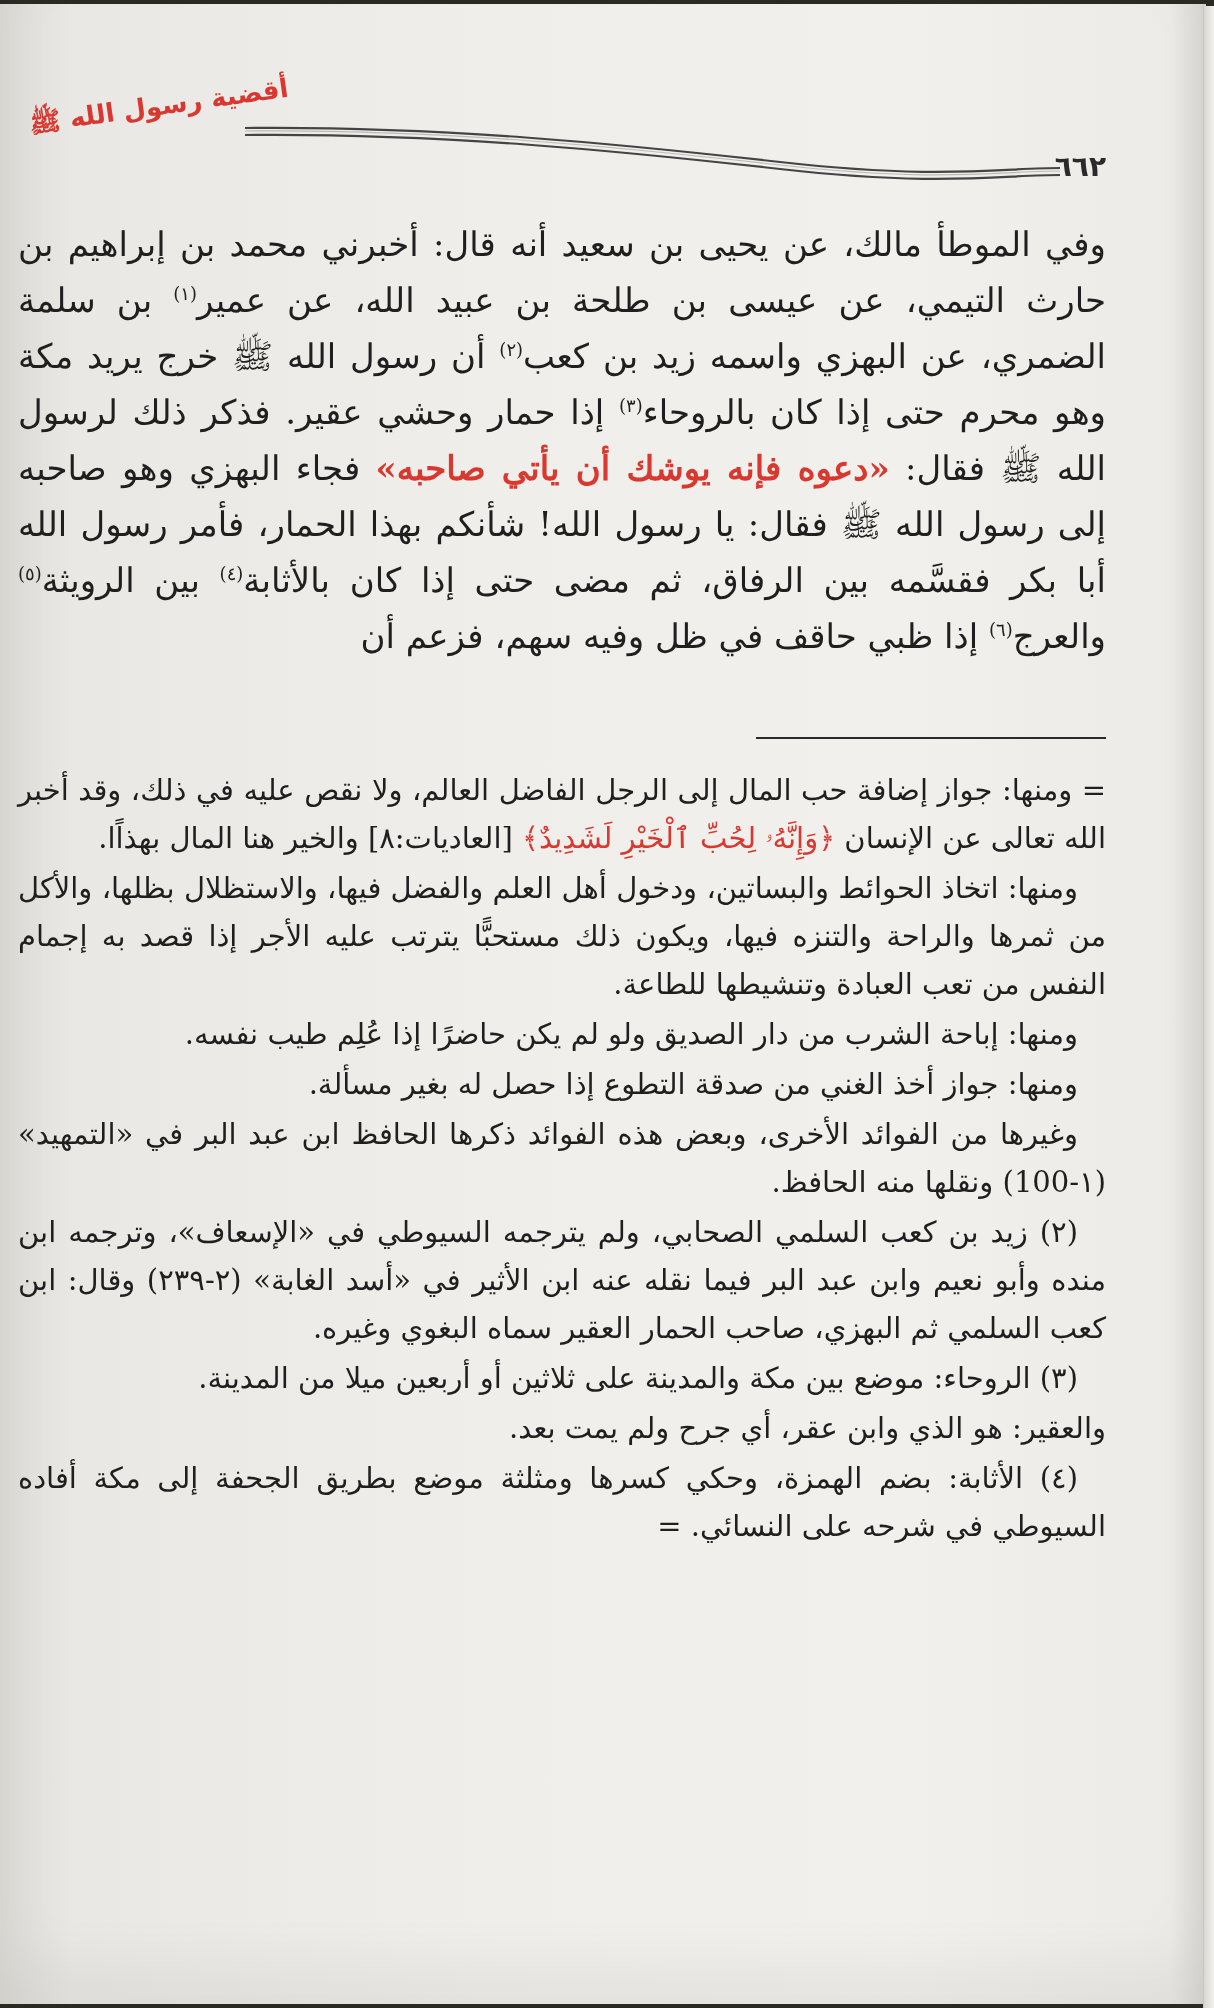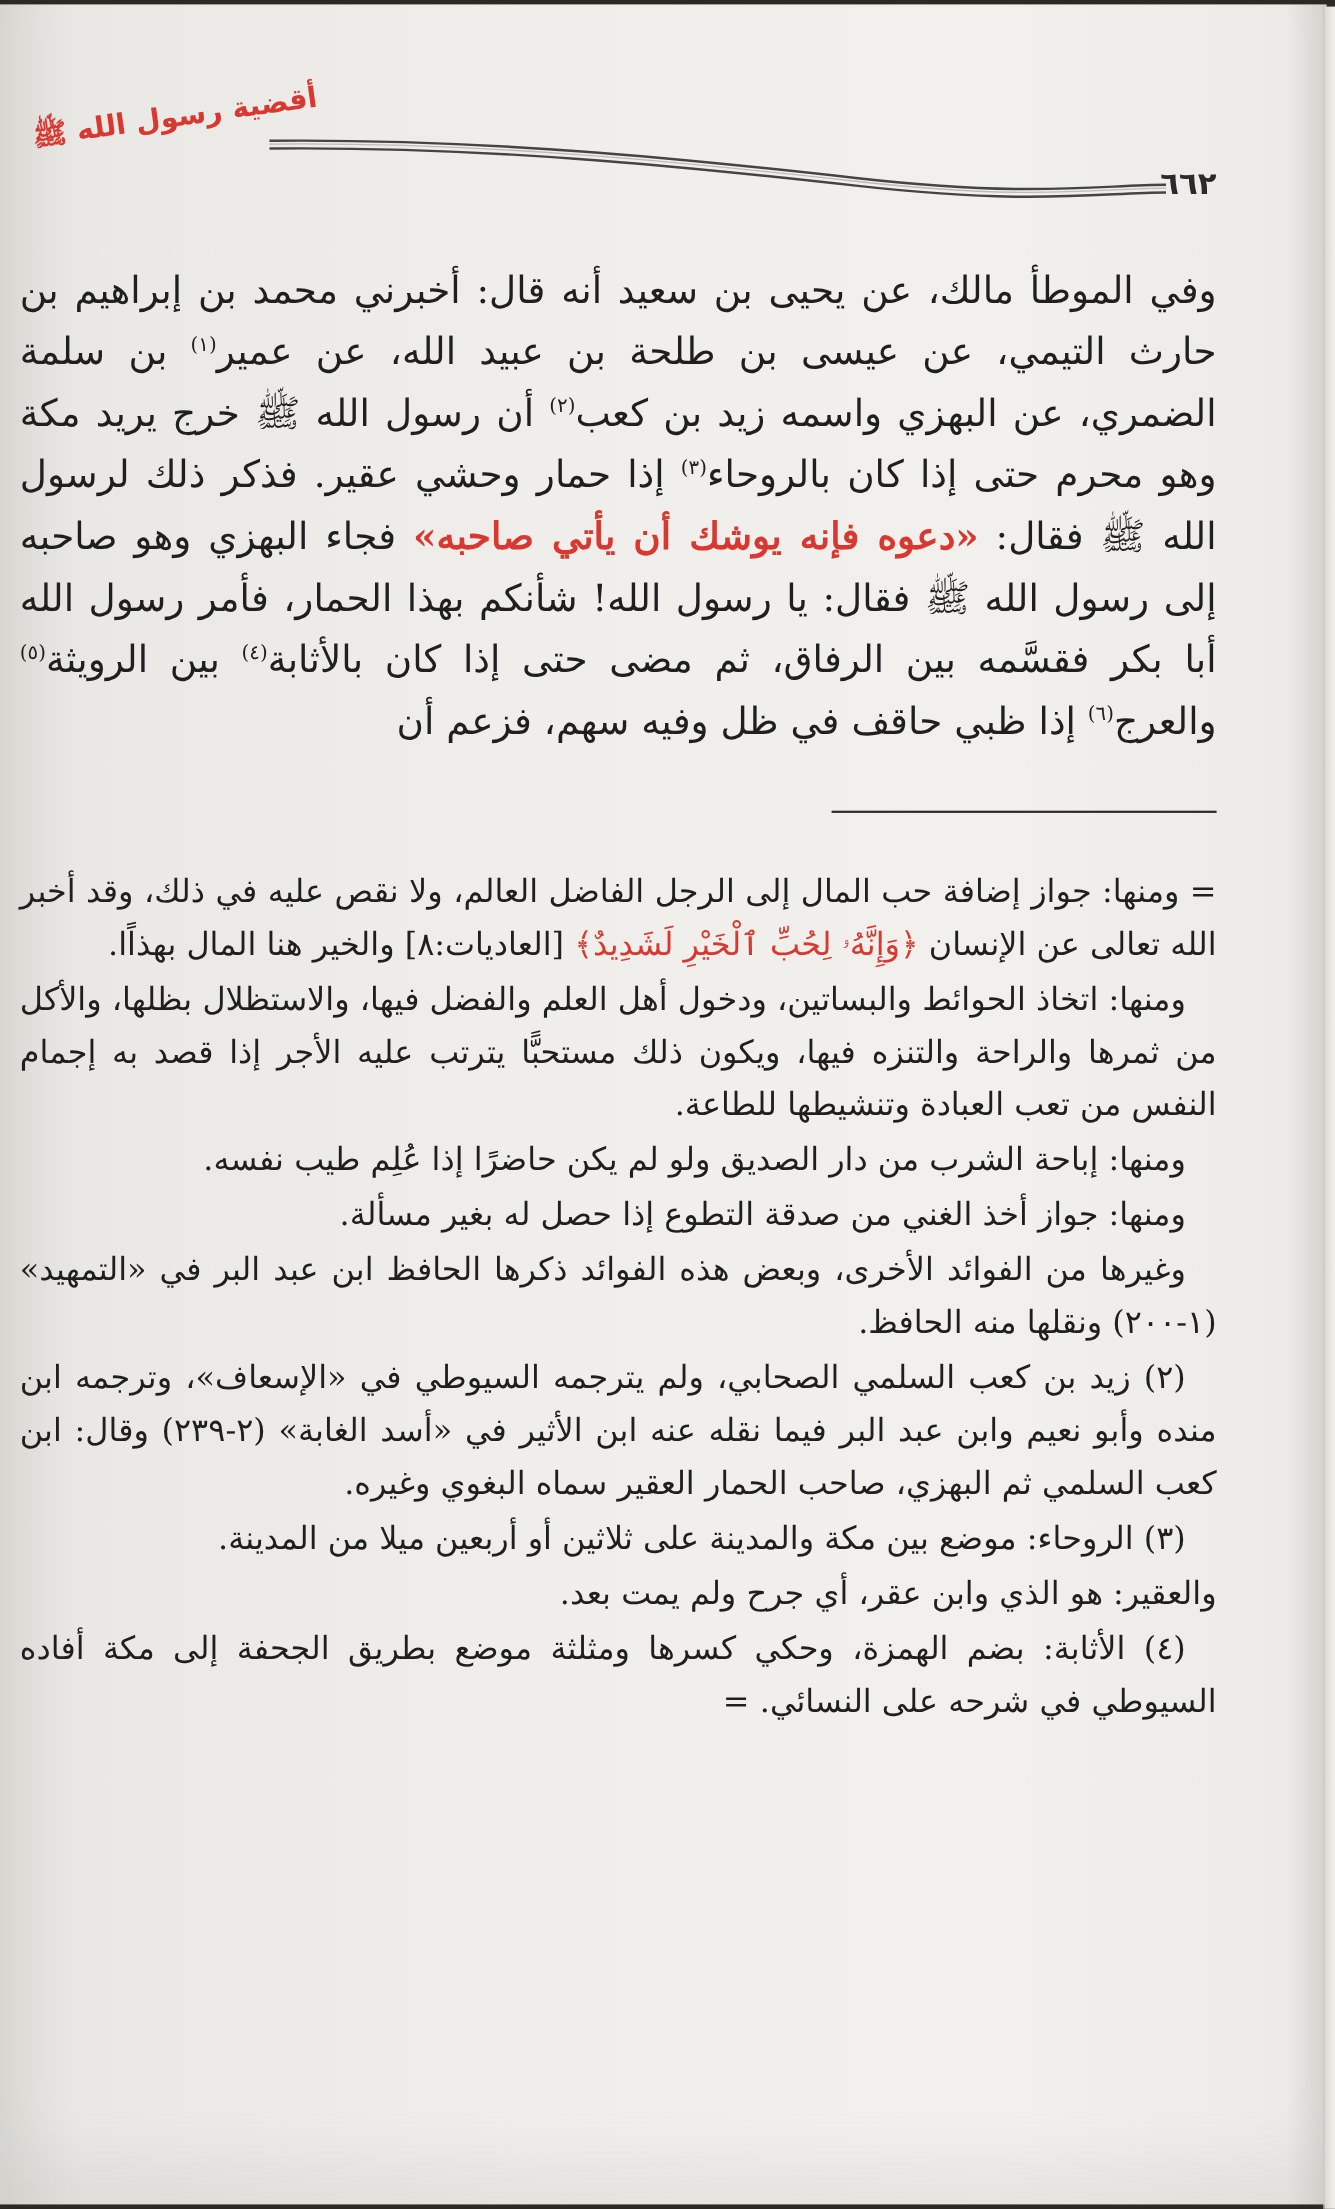--- a/index.html
+++ b/index.html
@@ -67,21 +67,20 @@
       letter-spacing: 1px;
       font-family: "DejaVu Sans", sans-serif;
     }
     .content {
       position: absolute;
       left: 18px;
       right: 100px;
       direction: rtl;
       text-align: justify;
       color: #1f1f1f;
-      margin-top: 20px;
     }
     .main-text {
       top: 212px;
       font-size: 34px;
       line-height: 56px;
     }
     .main-text p {
       margin: 0;
       text-align-last: right;
     }
@@ -137,21 +136,21 @@
     <p><span>وفي الموطأ مالك، عن يحيى بن سعيد أنه قال: أخبرني محمد بن إبراهيم بن حارث التيمي، عن عيسى بن طلحة بن عبيد الله، عن عمير</span><sup>(١)</sup><span> بن سلمة الضمري، عن البهزي واسمه زيد بن كعب</span><sup>(٢)</sup><span> أن رسول الله ﷺ خرج يريد مكة وهو محرم حتى إذا كان بالروحاء</span><sup>(٣)</sup><span> إذا حمار وحشي عقير. فذكر ذلك لرسول الله ﷺ فقال: </span><span class="red">«دعوه فإنه يوشك أن يأتي صاحبه»</span><span> فجاء البهزي وهو صاحبه إلى رسول الله ﷺ فقال: يا رسول الله! شأنكم بهذا الحمار، فأمر رسول الله أبا بكر فقسَّمه بين الرفاق، ثم مضى حتى إذا كان بالأثابة</span><sup>(٤)</sup><span> بين الرويثة</span><sup>(٥)</sup><span> والعرج</span><sup>(٦)</sup><span> إذا ظبي حاقف في ظل وفيه سهم، فزعم أن</span></p>
   </div>
 
   <div class="footnote-rule"></div>
 
   <div class="content footnotes">
     <p class="cont"><span>= ومنها: جواز إضافة حب المال إلى الرجل الفاضل العالم، ولا نقص عليه في ذلك، وقد أخبر الله تعالى عن الإنسان </span><span class="quran">﴿وَإِنَّهُۥ لِحُبِّ ٱلْخَيْرِ لَشَدِيدٌ﴾</span><span> [العاديات:٨] والخير هنا المال بهذاًا.</span></p>
     <p>ومنها: اتخاذ الحوائط والبساتين، ودخول أهل العلم والفضل فيها، والاستظلال بظلها، والأكل من ثمرها والراحة والتنزه فيها، ويكون ذلك مستحبًّا يترتب عليه الأجر إذا قصد به إجمام النفس من تعب العبادة وتنشيطها للطاعة.</p>
     <p>ومنها: إباحة الشرب من دار الصديق ولو لم يكن حاضرًا إذا عُلِم طيب نفسه.</p>
     <p>ومنها: جواز أخذ الغني من صدقة التطوع إذا حصل له بغير مسألة.</p>
-    <p>وغيرها من الفوائد الأخرى، وبعض هذه الفوائد ذكرها الحافظ ابن عبد البر في «التمهيد» (١-٢٠٠) ونقلها منه الحافظ.</p>
+    <p>وغيرها من الفوائد الأخرى، وبعض هذه الفوائد ذكرها الحافظ ابن عبد البر في «التمهيد» (١-100) ونقلها منه الحافظ.</p>
     <p>(٢) زيد بن كعب السلمي الصحابي، ولم يترجمه السيوطي في «الإسعاف»، وترجمه ابن منده وأبو نعيم وابن عبد البر فيما نقله عنه ابن الأثير في «أسد الغابة» (٢-٢٣٩) وقال: ابن كعب السلمي ثم البهزي، صاحب الحمار العقير سماه البغوي وغيره.</p>
     <p>(٣) الروحاء: موضع بين مكة والمدينة على ثلاثين أو أربعين ميلا من المدينة.</p>
     <p class="cont">والعقير: هو الذي وابن عقر، أي جرح ولم يمت بعد.</p>
     <p>(٤) الأثابة: بضم الهمزة، وحكي كسرها ومثلثة موضع بطريق الجحفة إلى مكة أفاده السيوطي في شرحه على النسائي. =</p>
   </div>
 
 </div>
 <div class="page-edge"></div>
 
 </body></html>

